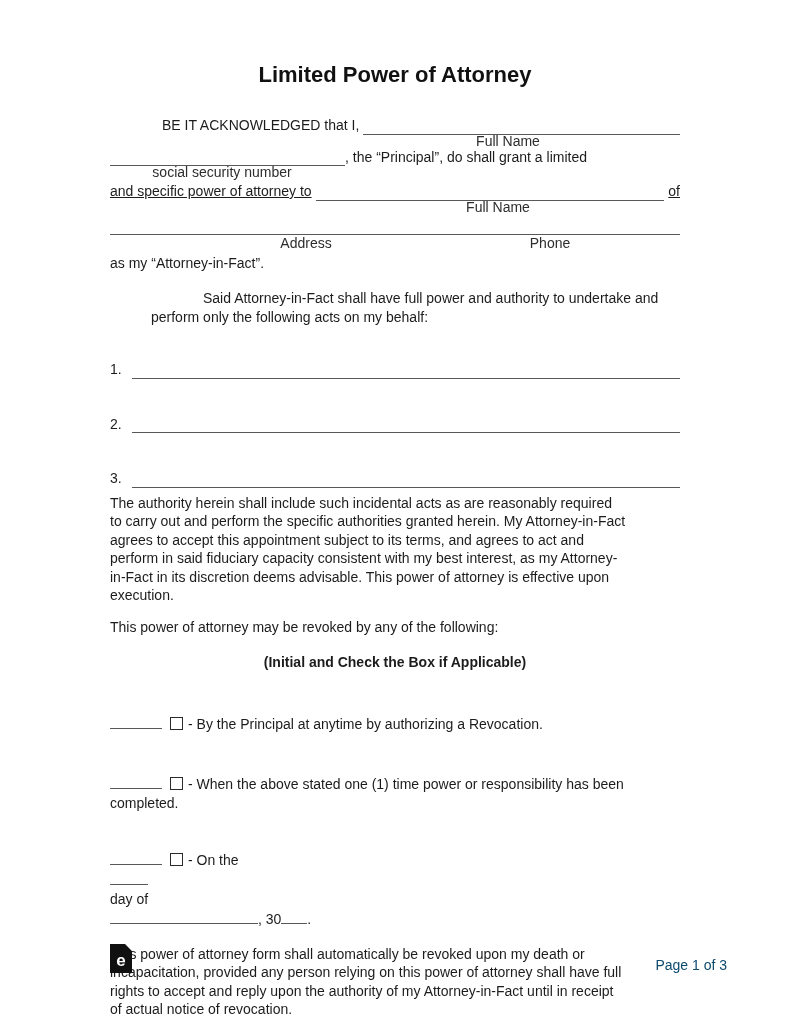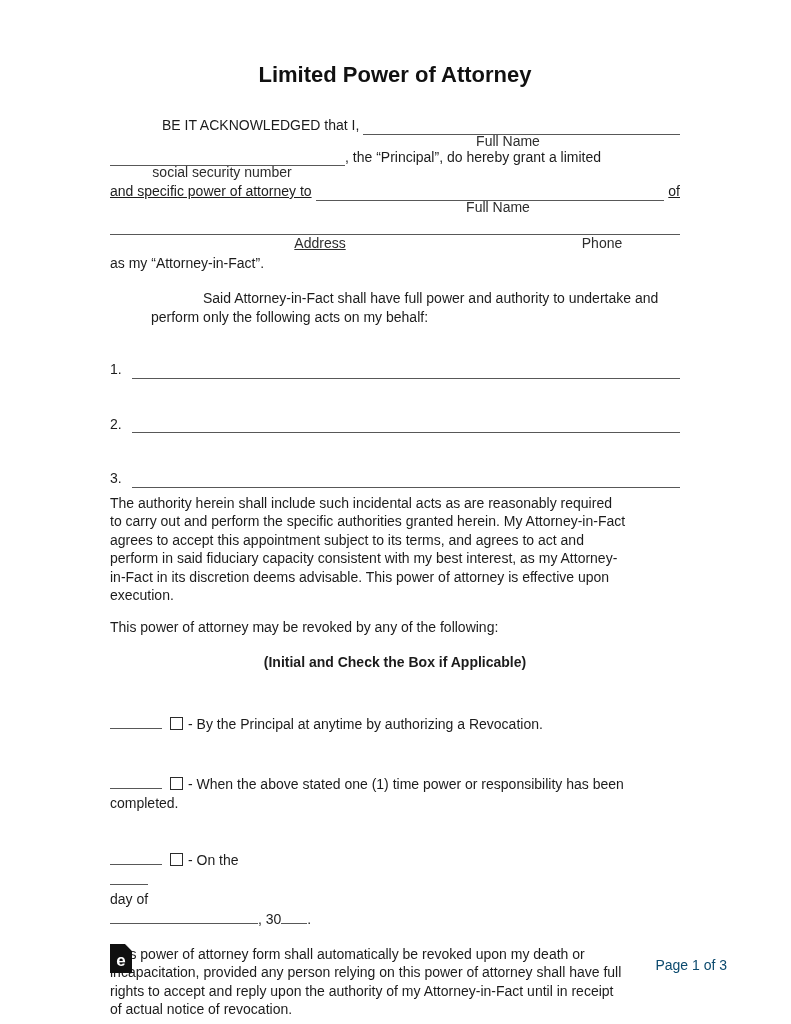--- a/index.html
+++ b/index.html
@@ -115,39 +115,39 @@
     <div class="row">
       <span style="margin-left:52px; white-space:nowrap;">BE IT ACKNOWLEDGED that I,</span>
       <span class="sp"></span>
       <span class="blank grow"></span>
     </div>
     <div class="label-row">
       <span class="flabel" style="left:398px;">Full Name</span>
     </div>
     <div class="row">
       <span class="blank" style="width:235px;"></span>
-      <span style="white-space:nowrap;">, the “Principal”, do hereby grant a limited</span>
+      <span style="white-space:nowrap;">, the “Principal”, do shall grant a limited</span>
     </div>
     <div class="label-row">
       <span class="flabel" style="left:112px;">social security number</span>
     </div>
     <div class="row" style="margin-top:3px;text-decoration:underline;">
       <span style="white-space:nowrap;">and specific power of attorney to</span>
       <span class="sp"></span>
       <span class="blank grow"></span>
       <span class="sp"></span>
       <span>of</span>
     </div>
     <div class="label-row">
       <span class="flabel" style="left:388px;">Full Name</span>
     </div>
     <div class="hline"></div>
     <div class="label-row" style="margin-top:2px;">
-      <span class="flabel" style="left:210px;text-decoration:underline;">Address</span>
-      <span class="flabel" style="left:492px;">Phone</span>
+      <span class="flabel" style="left:196px;">Address</span>
+      <span class="flabel" style="left:440px;">Phone</span>
     </div>
     <div style="margin-top:4px;">as my “Attorney-in-Fact”.</div>
   </div>
 
   <p class="para indent" style="margin-top:17px;margin-left:41px;">Said Attorney-in-Fact shall have full power and authority to undertake and
 perform only the following acts on my behalf:</p>
 
   <div class="row num-row" style="margin-top:34px;">
     <span class="num">1.</span>
     <span class="blank grow"></span>

